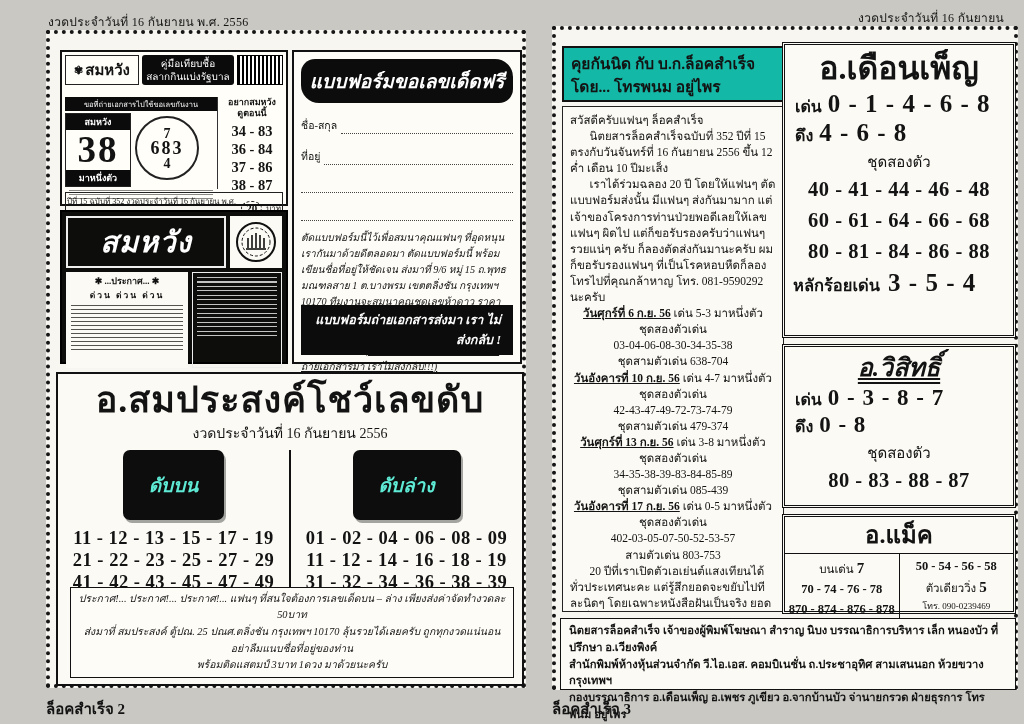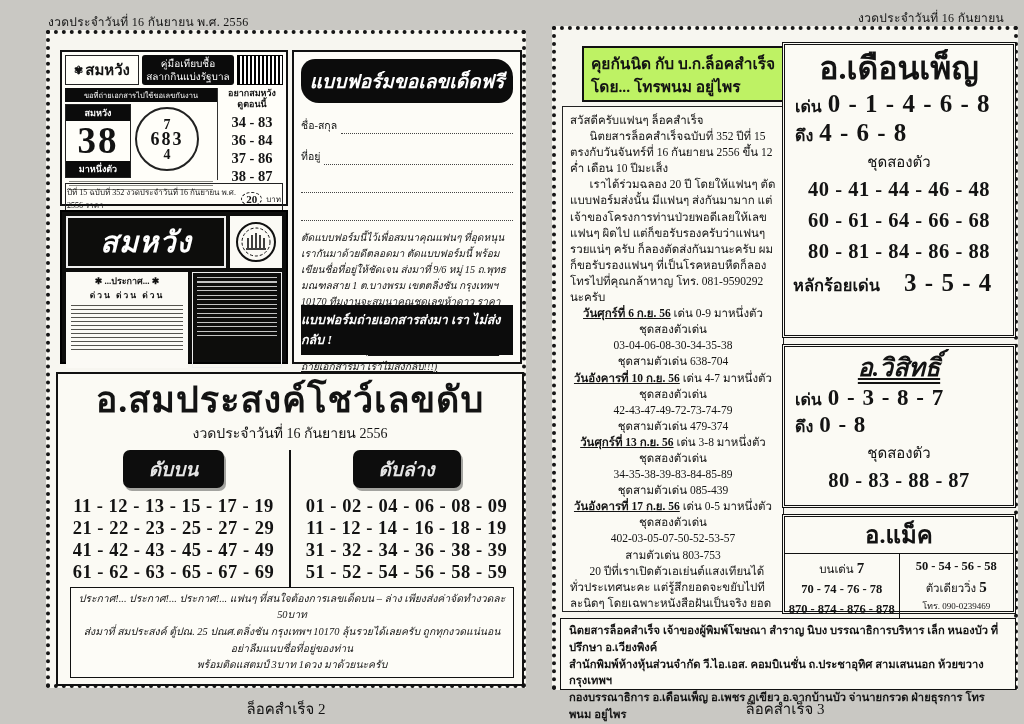--- a/index.html
+++ b/index.html
@@ -12,37 +12,37 @@
     overflow:hidden;
   }
   .page { position:absolute; background:#f7f6f0; border:4px dotted #161616; }
   #left-page  { left:46px; top:30px;  width:480px; height:658px; }
   #right-page { left:552px; top:26px; width:466px; height:664px; }
 
   .hdr { position:absolute; font-size:12px; letter-spacing:.3px; }
   #hdr-left  { left:48px; top:12px; }
   #hdr-right { left:858px; top:8px; }
 
-  .ftr { position:absolute; text-align:center; font-weight:normal; font-size:15px; }
+  .ftr { position:absolute; font-weight:bold; font-size:15px; }
   #ftr-left  { left:46px;  top:697px; width:480px; }
   #ftr-right { left:552px; top:697px; width:466px; }
 
   
   .ad1 { position:absolute; left:10px; top:16px; width:228px; height:156px;
          border:2px solid #111; background:#fffef9; padding:3px; }
   .ad1-head { display:flex; gap:3px; align-items:stretch; height:30px; }
   .ad1-logo { width:74px; border:1px solid #222; display:flex; align-items:center;
               justify-content:center; gap:2px; font-weight:bold; font-size:15px; }
   .ad1-logo .glyph { font-size:11px; }
   .ad1-tag  { flex:1; background:#0b0b0b; color:#fff; font-size:10px; line-height:1.35;
               display:flex; flex-direction:column; align-items:center; justify-content:center;
               border-radius:3px; }
   .barcode  { width:46px; background:repeating-linear-gradient(90deg,#000 0 2px,#fff 2px 4px);
               border:1px solid #000; }
-  .ad1-main { display:flex; margin-top:3px; height:92px; }
+  .ad1-main { display:flex; margin-top:12px; height:92px; }
   .ad1-left { width:152px; }
   .ad1-strip{ background:#0b0b0b; color:#fff; font-size:7.5px; text-align:center; padding:1px 0; }
   .ad1-nums { display:flex; gap:4px; margin-top:2px; align-items:flex-start; }
   .numbox   { width:66px; border:1px solid #222; text-align:center; }
   .numbox .blk { background:#0b0b0b; color:#fff; font-size:9px; font-weight:bold; padding:1px 0; }
   .numbox .big { font-size:37px; font-weight:bold; line-height:40px; letter-spacing:2px; }
   .circle   { width:64px; height:64px; border:2px solid #222; border-radius:50%;
               display:flex; flex-direction:column; align-items:center; justify-content:center;
               font-weight:bold; margin-top:3px; }
   .circle .c1,.circle .c3 { font-size:14px; line-height:13px; }
@@ -83,63 +83,63 @@
                 font-size:19px; font-weight:bold; font-style:italic; text-align:center;
                 padding:7px 2px; }
   .f-row { display:flex; align-items:flex-end; gap:4px; margin-top:14px; font-size:10.5px; }
   .f-line { flex:1; border-bottom:1.5px dotted #444; height:12px; }
   .f-full { border-bottom:1.5px dotted #444; height:14px; margin-top:14px; }
   .f-body { margin-top:9px; font-style:italic; font-size:10.2px; line-height:1.58;
             text-align:left; }
   .f-body .u { text-decoration:underline; }
   .f-warn { position:absolute; left:7px; right:7px; bottom:7px; background:#0c0c0c;
             color:#fff; font-style:italic; font-weight:bold; font-size:12.5px;
-            text-align:left; padding:5px 0; }
+            text-align:right; padding:5px 12px; }
 
   
   .showbox { position:absolute; left:6px; top:338px; width:468px; height:314px;
              border:2px solid #111; background:#fbfaf4; }
   .show-title { text-align:center; font-size:36px; font-weight:bold; letter-spacing:1px;
                 margin-top:6px; line-height:1.15; }
   .show-sub { text-align:center; font-size:14px; margin-top:1px; }
   .num-wrap { display:flex; margin-top:6px; }
   .num-col { flex:1; text-align:center; }
   .num-col.first { border-right:2px solid #111; }
-  .badge { display:inline-block; background:#0d0d0d; color:#e5e5e5; font-weight:bold;
-           font-style:italic; font-size:19px; padding:4px 26px; border-radius:7px;
+  .badge { display:inline-block; background:#0d0d0d; color:#5eead4; font-weight:bold;
+           font-style:italic; font-size:19px; padding:20px 26px; border-radius:7px;
            box-shadow:2px 3px 0 rgba(0,0,0,.35); margin-bottom:7px; }
   .num-row { font-weight:bold; font-size:18.5px; line-height:22px; letter-spacing:.5px; }
   .show-note { position:absolute; left:12px; right:8px; bottom:6px; border:1.5px solid #111;
                font-style:italic; font-size:10.4px; line-height:1.6; text-align:center;
                padding:3px 4px; background:#fdfcf7; }
 
   
   .ed-hdr { position:absolute; left:6px; top:16px; width:222px; height:56px;
             border:2px solid #111; padding:4px 7px; font-weight:bold; font-size:15.5px;
-            line-height:1.5; background:#bef264;margin-left:20px; }
+            line-height:1.5; background:#14b8a6; }
   .ed-col { position:absolute; left:6px; top:76px; width:222px; height:506px;
             border:1px solid #222; padding:5px 7px; font-size:11.5px; line-height:1.4;
             overflow:hidden; background:#fbfaf4; }
   .ed-col .indent { text-indent:1.7em; }
   .ed-col .ctr { text-align:center; }
   .ed-col .u { text-decoration:underline; font-weight:bold; }
   .tip-box { position:absolute; left:226px; width:234px; border:3px double #111;
              background:#fbfaf4; padding:3px 8px; }
   #duanpen { top:12px;  height:296px; }
   #wisit   { top:314px; height:164px; }
   #mac     { top:484px; height:100px; padding:0; }
   .t-title { text-align:center; font-weight:bold; }
   #duanpen .t-title { font-size:32px; line-height:1.3; }
   .lv-row { display:flex; align-items:baseline; gap:6px; padding-left:2px; }
   .lv-label { font-weight:bold; font-size:16px; }
   .lv-val { font-weight:bold; font-size:25px; letter-spacing:1px; }
   .set-hdr { text-align:center; font-size:15px; margin-top:2px; }
   .set-row { text-align:center; font-weight:bold; font-size:20.5px; line-height:31px;
              letter-spacing:.5px; }
-  .hund { display:flex; align-items:baseline; gap:24px; margin-top:2px; }
+  .hund { display:flex; align-items:baseline; gap:8px; margin-top:2px; }
   .hund .lv-label { font-size:16.5px; }
   #wisit .t-title { font-size:25px; font-style:italic; line-height:1.4;
                     text-decoration:underline; text-decoration-style:double; }
   #wisit .lv-val { font-size:23px; }
   #mac .t-title { font-size:24px; line-height:1.5; border-bottom:1px solid #111; }
   .mac-cols { display:flex; }
   .mac-col { flex:1; text-align:center; padding:3px 2px; font-size:12.5px; line-height:1.55; }
   .mac-col.first { border-right:1px solid #111; }
   .mac-lab { font-size:11.5px; }
   .mac-big { font-weight:bold; font-size:15px; }
@@ -289,21 +289,21 @@
     <div>คุยกันนิด กับ บ.ก.ล็อคสำเร็จ</div>
     <div>โดย... โทรพนม อยู่ไพร</div>
   </div>
 
   <div class="ed-col">
     <div>สวัสดีครับแฟนๆ ล็อคสำเร็จ</div>
     <div class="indent">นิตยสารล็อคสำเร็จฉบับที่ 352 ปีที่ 15 ตรงกับวันจันทร์ที่ 16 กันยายน 2556 ขึ้น 12 ค่ำ เดือน 10 ปีมะเส็ง</div>
     <div class="indent">เราได้ร่วมฉลอง 20 ปี โดยให้แฟนๆ ตัดแบบฟอร์มส่งนั้น มีแฟนๆ ส่งกันมามาก แต่เจ้าของโครงการท่านป่วยพอดีเลยให้เลขแฟนๆ ผิดไป แต่ก็ขอรับรองครับว่าแฟนๆ รวยแน่ๆ ครับ ก็ลองตัดส่งกันมานะครับ ผมก็ขอรับรองแฟนๆ ที่เป็นโรคหอบหืดก็ลองโทรไปที่คุณกล้าหาญ โทร. 081-9590292 นะครับ</div>
 
     <div class="ctr">
-      <span class="u">วันศุกร์ที่ 6 ก.ย. 56</span><span> เด่น 0-9 มาหนึ่งตัว</span>
+      <span class="u">วันศุกร์ที่ 6 ก.ย. 56</span><span> เด่น 5-3 มาหนึ่งตัว</span>
     </div>
     <div class="ctr">ชุดสองตัวเด่น</div>
     <div class="ctr">03-04-06-08-30-34-35-38</div>
     <div class="ctr">ชุดสามตัวเด่น 638-704</div>
 
     <div class="ctr">
       <span class="u">วันอังคารที่ 10 ก.ย. 56</span><span> เด่น 4-7 มาหนึ่งตัว</span>
     </div>
     <div class="ctr">ชุดสองตัวเด่น</div>
     <div class="ctr">42-43-47-49-72-73-74-79</div>

